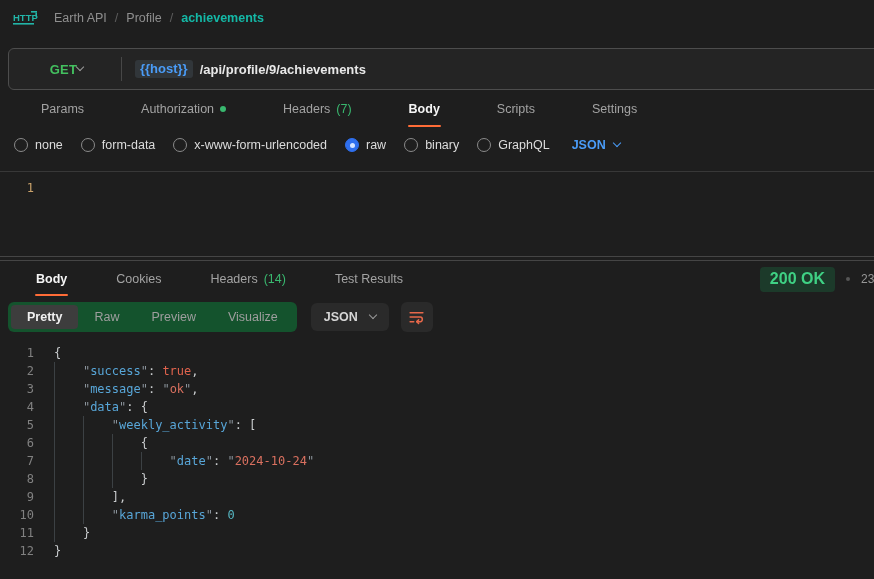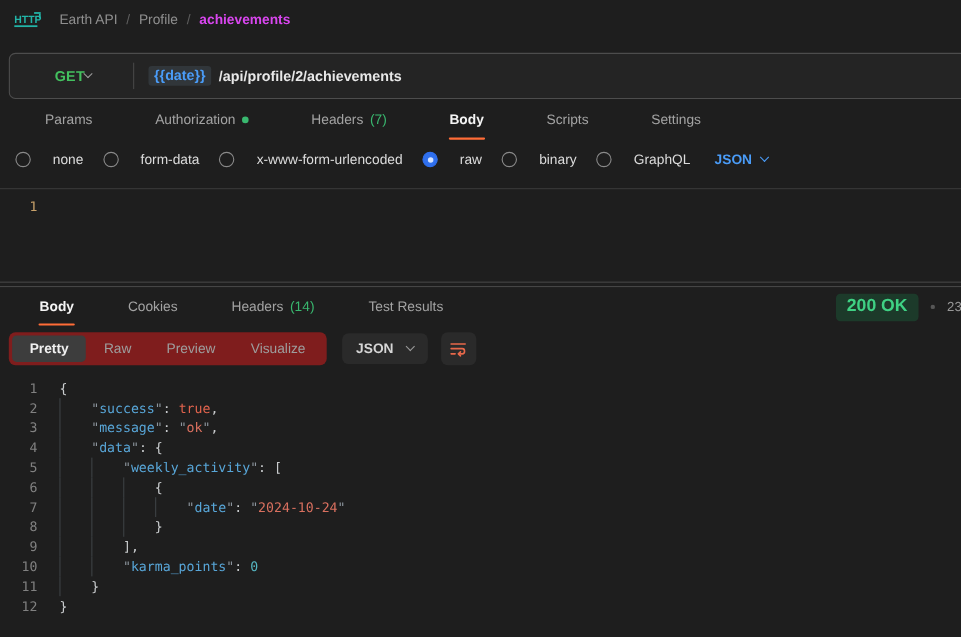--- a/index.html
+++ b/index.html
@@ -10,21 +10,21 @@
   }
   *{margin:0;padding:0;box-sizing:border-box;}
   html,body{background:#161616;}
   body{font-family:"Liberation Sans",sans-serif;-webkit-font-smoothing:antialiased;}
   .app{width:874px;height:579px;background:#1e1e1e;color:#d6d6d6;overflow:hidden;position:relative;}
 
   
   .topbar{height:36px;display:flex;align-items:center;padding:16px 12px;gap:16px;}
   .crumbs{display:flex;align-items:center;gap:8px;font-size:12.5px;color:#8f8f8f;}
   .crumbs .sep{color:#5e5e5e;}
-  .crumbs .name{color:#d946ef;font-weight:700;}
+  .crumbs .name{color:#14b8a6;font-weight:700;}
 
   
   .urlbar{height:42px;margin:12px 0 0 8px;margin-right:-6px;border:1px solid #4d4d4d;border-radius:6px;
           background:#242424;display:flex;align-items:stretch;}
   .method{width:112px;display:flex;align-items:center;justify-content:center;padding:0 15px 0 18px;cursor:pointer;}
   .method .m{color:var(--method-get-green);font-weight:700;font-size:13px;letter-spacing:.3px;}
   .vdiv{width:1px;background:#474747;margin:8px 0;}
   .urlfield{flex:1;display:flex;align-items:center;padding-left:13px;gap:7px;font-size:13px;}
   .hostchip{background:#31363a;color:var(--link-blue);font-weight:600;padding:1px 5px 2px;border-radius:3px;}
   .urlpath{color:#e8e8e8;font-weight:600;}
@@ -32,21 +32,21 @@
   
   .tabrow{display:flex;align-items:stretch;height:38px;padding-left:8px;gap:23px;font-size:12.5px;}
   .tab{display:flex;align-items:center;gap:6px;color:#a3a3a3;position:relative;cursor:pointer;padding:0 1px;margin-left:32px;}
   .tab.active{color:#f5f5f5;font-weight:700;}
   .tab.active::after{content:"";position:absolute;left:0;right:0;bottom:1px;height:2px;background:var(--accent-orange);border-radius:1px;}
   .tab .count{color:var(--count-green);}
   .tab .gdot{width:6px;height:6px;border-radius:50%;background:var(--count-green);}
 
   
   .moderow{display:flex;align-items:center;height:34px;padding-left:14px;gap:18px;font-size:12.5px;color:#dcdcdc;}
-  .mode{display:flex;align-items:flex-end;gap:20px;cursor:pointer;}
+  .mode{display:flex;align-items:flex-end;gap:7px;cursor:pointer;}
   .radio{width:14px;height:14px;border-radius:50%;border:1px solid #8a8a8a;display:inline-flex;align-items:center;justify-content:center;flex-shrink:0;}
   .radio.sel{border-color:#2f6fed;background:#2f6fed;}
   .radio.sel .rdot{width:5px;height:5px;border-radius:50%;background:#d5e4ff;}
   .langsel{display:flex;align-items:center;gap:8px;color:var(--link-blue);font-weight:600;margin-left:4px;cursor:pointer;}
   .chev{width:6px;height:6px;border-right:1.6px solid #9a9a9a;border-bottom:1.6px solid #9a9a9a;transform:rotate(45deg);display:inline-block;margin-top:-4px;}
   .chev.blue{border-color:var(--link-blue);}
 
   
   .req-editor{border-top:1px solid #383838;margin-top:9px;height:85px;padding-top:7px;
               font-family:"DejaVu Sans Mono",monospace;font-size:12px;line-height:18px;}
@@ -57,21 +57,21 @@
 
   
   .resp-tabrow{display:flex;align-items:stretch;height:36px;padding-left:3px;gap:15px;font-size:12.5px;}
   .resp-meta{margin-left:auto;display:flex;align-items:center;gap:11px;margin-right:-7px;flex-shrink:0;}
   .status-badge{background:#1c3a2a;color:var(--status-green);font-size:16px;font-weight:700;padding:3px 10px 4px;border-radius:4px;white-space:nowrap;cursor:pointer;}
   .meta-dot{width:4px;height:4px;border-radius:50%;background:#565656;}
   .resp-time{color:#979797;font-size:12px;white-space:nowrap;}
 
   
   .resp-toolbar{display:flex;align-items:center;height:40px;padding-left:8px;gap:14px;}
-  .segmented{display:flex;background:#7f1d1d;border-radius:6px;padding:3px;}
+  .segmented{display:flex;background:#14532d;border-radius:6px;padding:3px;}
   .seg{border:none;background:transparent;color:#9e9e9e;font-family:inherit;font-size:12.5px;padding:5px 16px;border-radius:4px;cursor:pointer;}
   .seg.active{background:#3d3d3d;color:#f0f0f0;font-weight:600;}
   .jsonbtn{display:flex;align-items:center;gap:12px;background:#2a2a2a;border:none;border-radius:6px;
            color:#d6d6d6;font-family:inherit;font-size:12.5px;font-weight:600;padding:7px 13px;cursor:pointer;}
   .wrapbtn{width:32px;height:30px;background:#2a2a2a;border:none;border-radius:6px;display:flex;align-items:center;justify-content:center;cursor:pointer;margin-left:-2px;}
 
   
   .codearea{padding-top:7px;font-family:"DejaVu Sans Mono",monospace;font-size:12px;line-height:18px;}
   .code-line{display:flex;}
   .code-line .ln{width:34px;text-align:right;color:#818181;flex-shrink:0;}
@@ -102,22 +102,22 @@
     </div>
   </div>
 
   <div class="urlbar">
     <div class="method">
       <span class="m">GET</span>
       <span class="chev"></span>
     </div>
     <div class="vdiv"></div>
     <div class="urlfield">
-      <span class="hostchip">{{date}}</span>
-      <span class="urlpath">/api/profile/2/achievements</span>
+      <span class="hostchip">{{host}}</span>
+      <span class="urlpath">/api/profile/9/achievements</span>
     </div>
   </div>
 
   <div class="tabrow" id="req-tabs">
       <div class="tab">
         <span>Params</span>
       </div>
       <div class="tab">
         <span>Authorization</span>
         <span class="gdot"></span>

